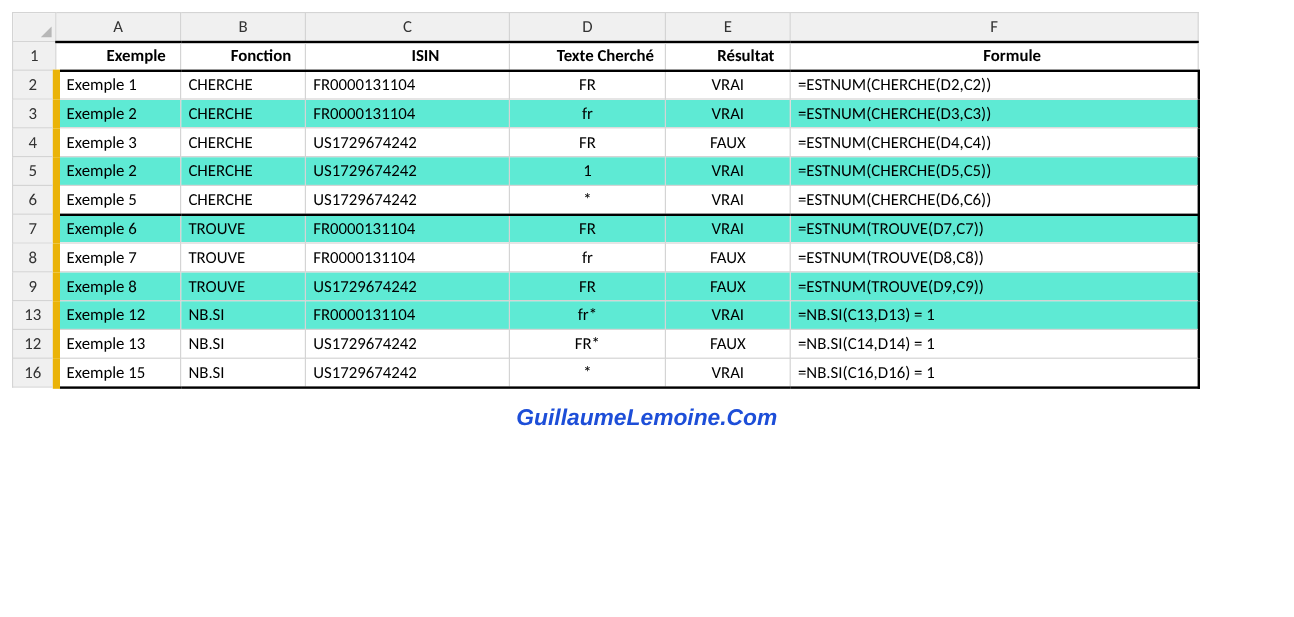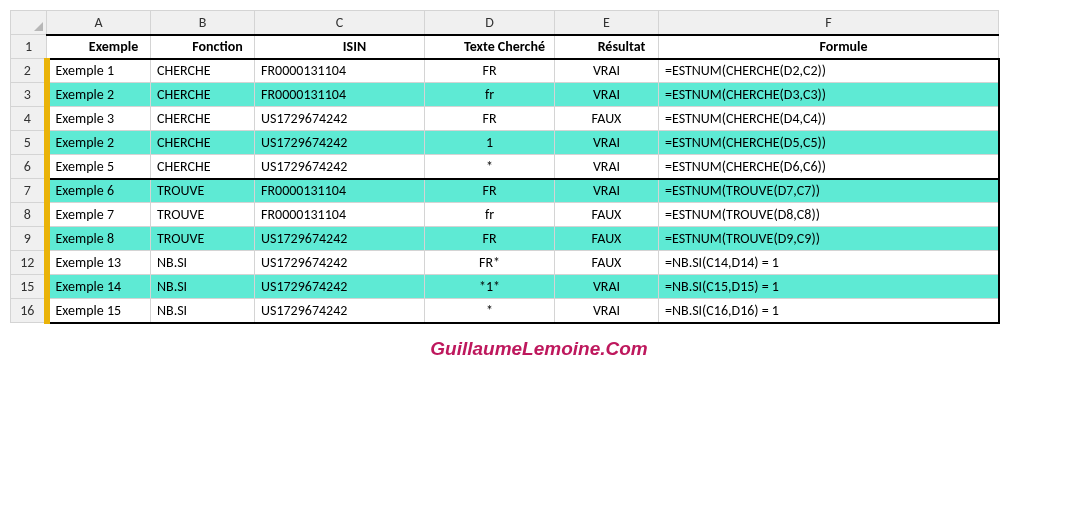--- a/index.html
+++ b/index.html
@@ -70,21 +70,21 @@
   .ctr { text-align: center; }
   .lf  { text-align: left; }
 
   .watermark {
     margin-top: 14px;
     text-align: center;
     font-family: "Trebuchet MS", Arial, sans-serif;
     font-style: italic;
     font-weight: bold;
     font-size: 19px;
-    color: #be185d;
+    color: #1d4ed8;
   }
 </style>
 </head>
 <body>
 
 <table class="sheet">
   <colgroup>
     <col class="rowhdr">
       <col class="colA">
       <col class="colB">
@@ -179,38 +179,38 @@
       </tr>
       <tr class="data alt">
         <th class="hdr">9</th>
         <td class="lf">Exemple 8</td>
         <td class="lf">TROUVE</td>
         <td class="lf">US1729674242</td>
         <td class="ctr">FR</td>
         <td class="ctr">FAUX</td>
         <td class="lf">=ESTNUM(TROUVE(D9,C9))</td>
       </tr>
+      <tr class="data alt">
+        <th class="hdr">13</th>
+        <td class="lf">Exemple 12</td>
+        <td class="lf">NB.SI</td>
+        <td class="lf">FR0000131104</td>
+        <td class="ctr">fr*</td>
+        <td class="ctr">VRAI</td>
+        <td class="lf">=NB.SI(C13,D13) = 1</td>
+      </tr>
       <tr class="data">
         <th class="hdr">12</th>
         <td class="lf">Exemple 13</td>
         <td class="lf">NB.SI</td>
         <td class="lf">US1729674242</td>
         <td class="ctr">FR*</td>
         <td class="ctr">FAUX</td>
         <td class="lf">=NB.SI(C14,D14) = 1</td>
       </tr>
-      <tr class="data alt">
-        <th class="hdr">15</th>
-        <td class="lf">Exemple 14</td>
-        <td class="lf">NB.SI</td>
-        <td class="lf">US1729674242</td>
-        <td class="ctr">*1*</td>
-        <td class="ctr">VRAI</td>
-        <td class="lf">=NB.SI(C15,D15) = 1</td>
-      </tr>
       <tr class="data bot">
         <th class="hdr">16</th>
         <td class="lf">Exemple 15</td>
         <td class="lf">NB.SI</td>
         <td class="lf">US1729674242</td>
         <td class="ctr">*</td>
         <td class="ctr">VRAI</td>
         <td class="lf">=NB.SI(C16,D16) = 1</td>
       </tr>
     </tbody>

